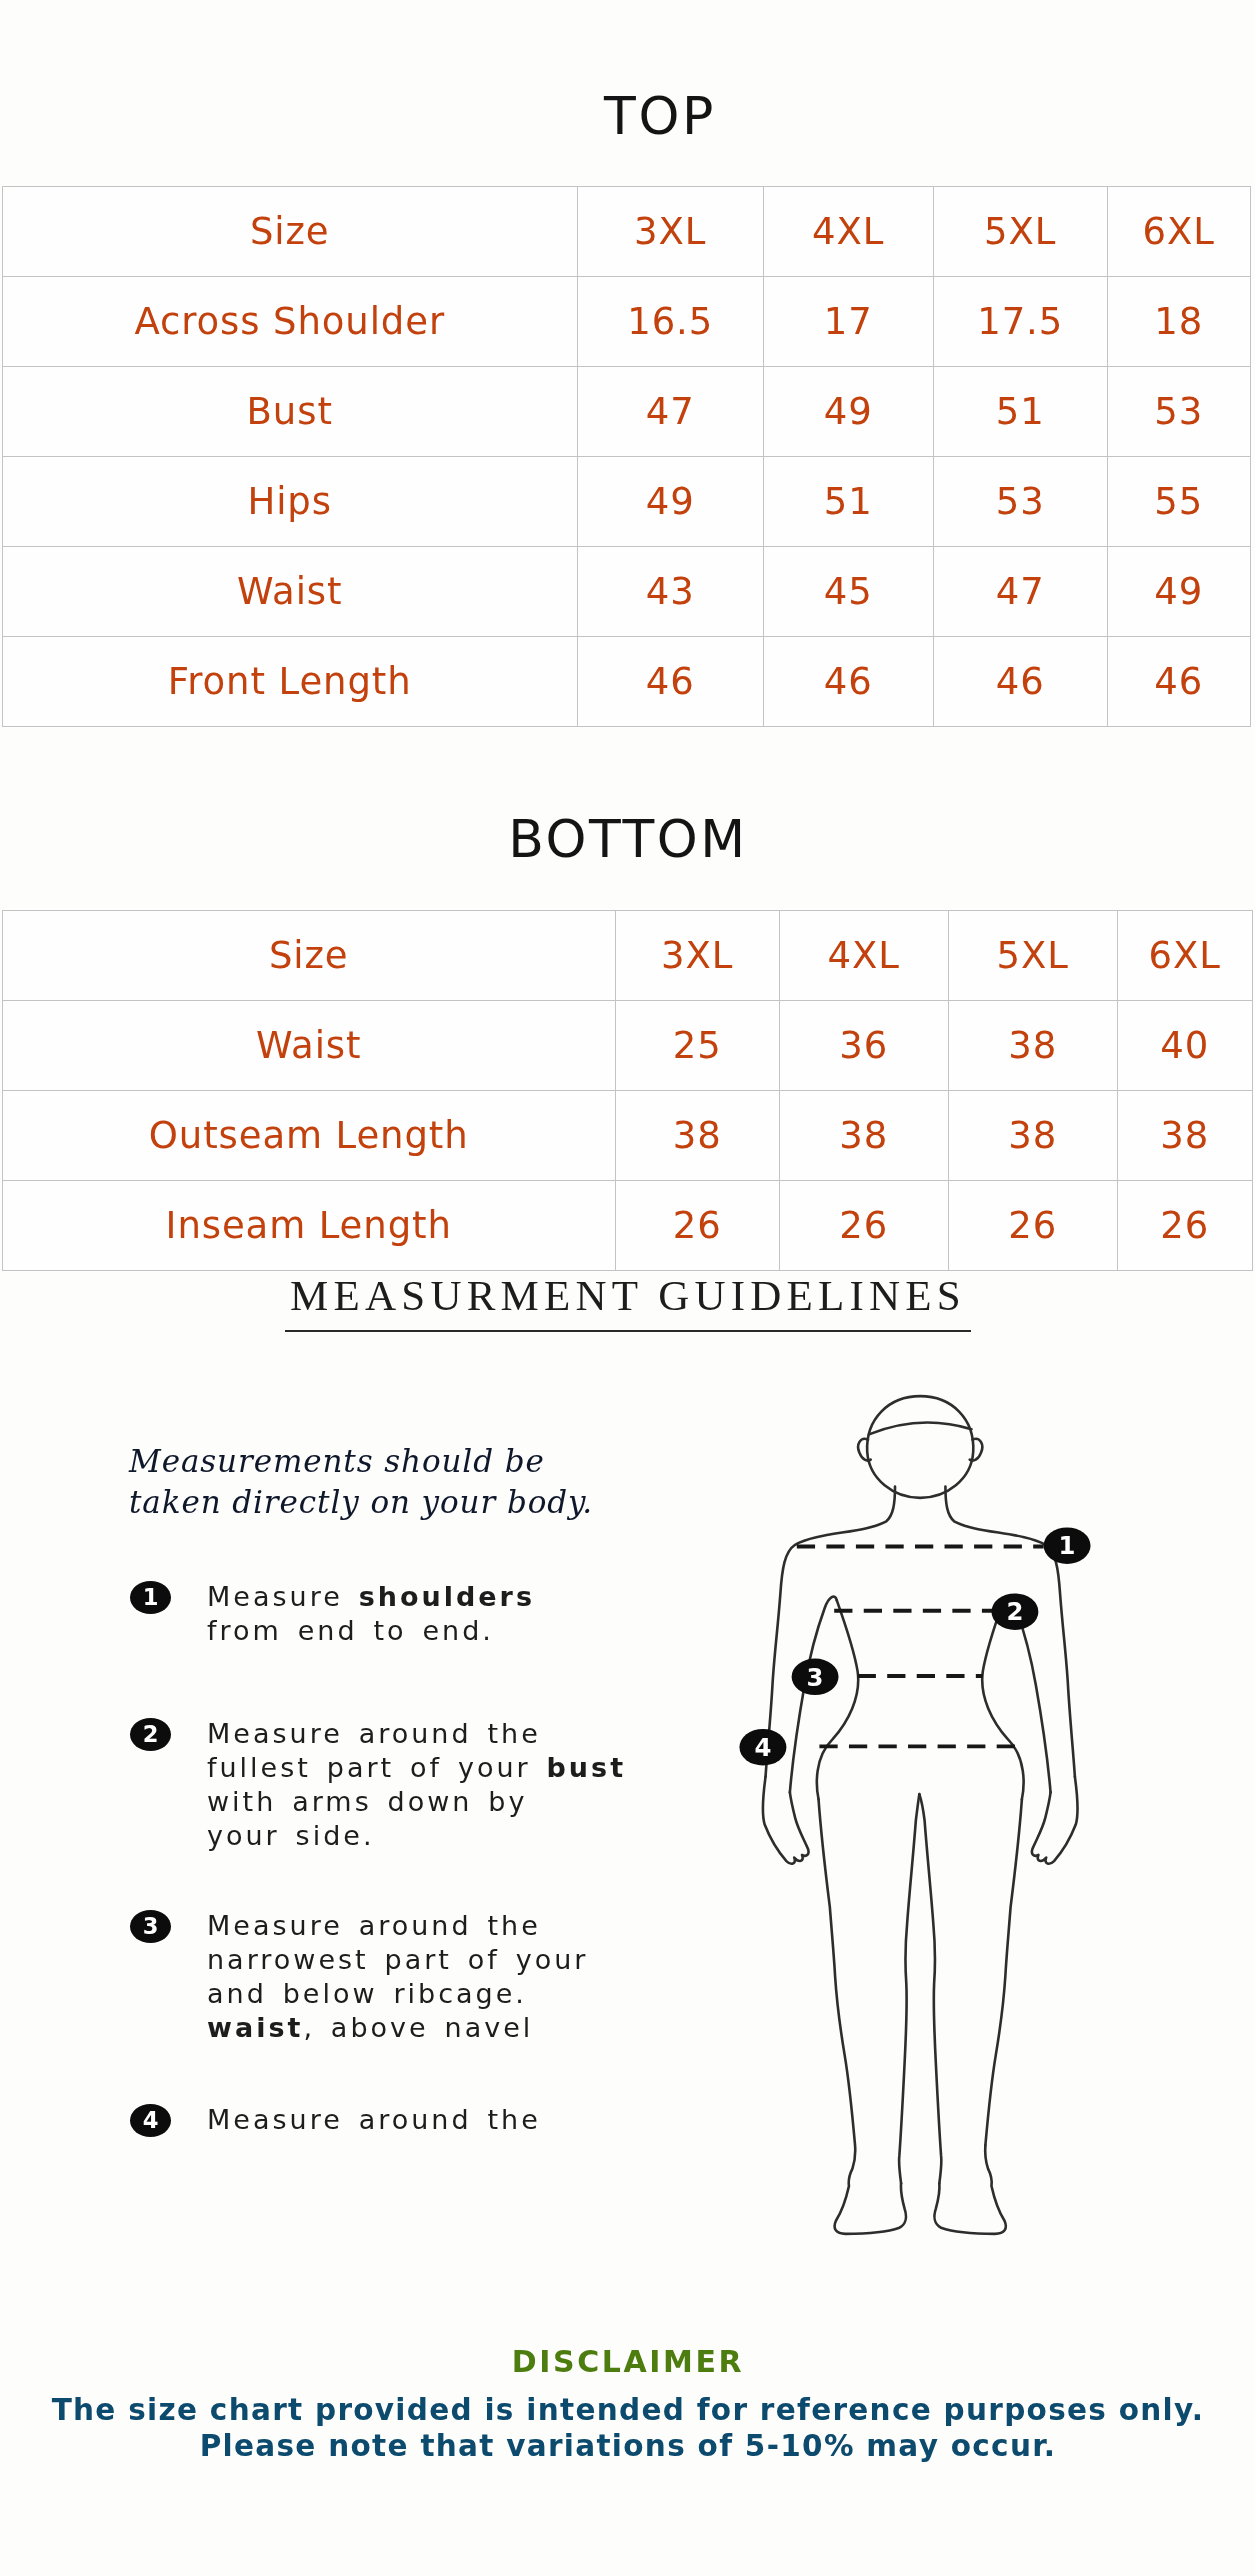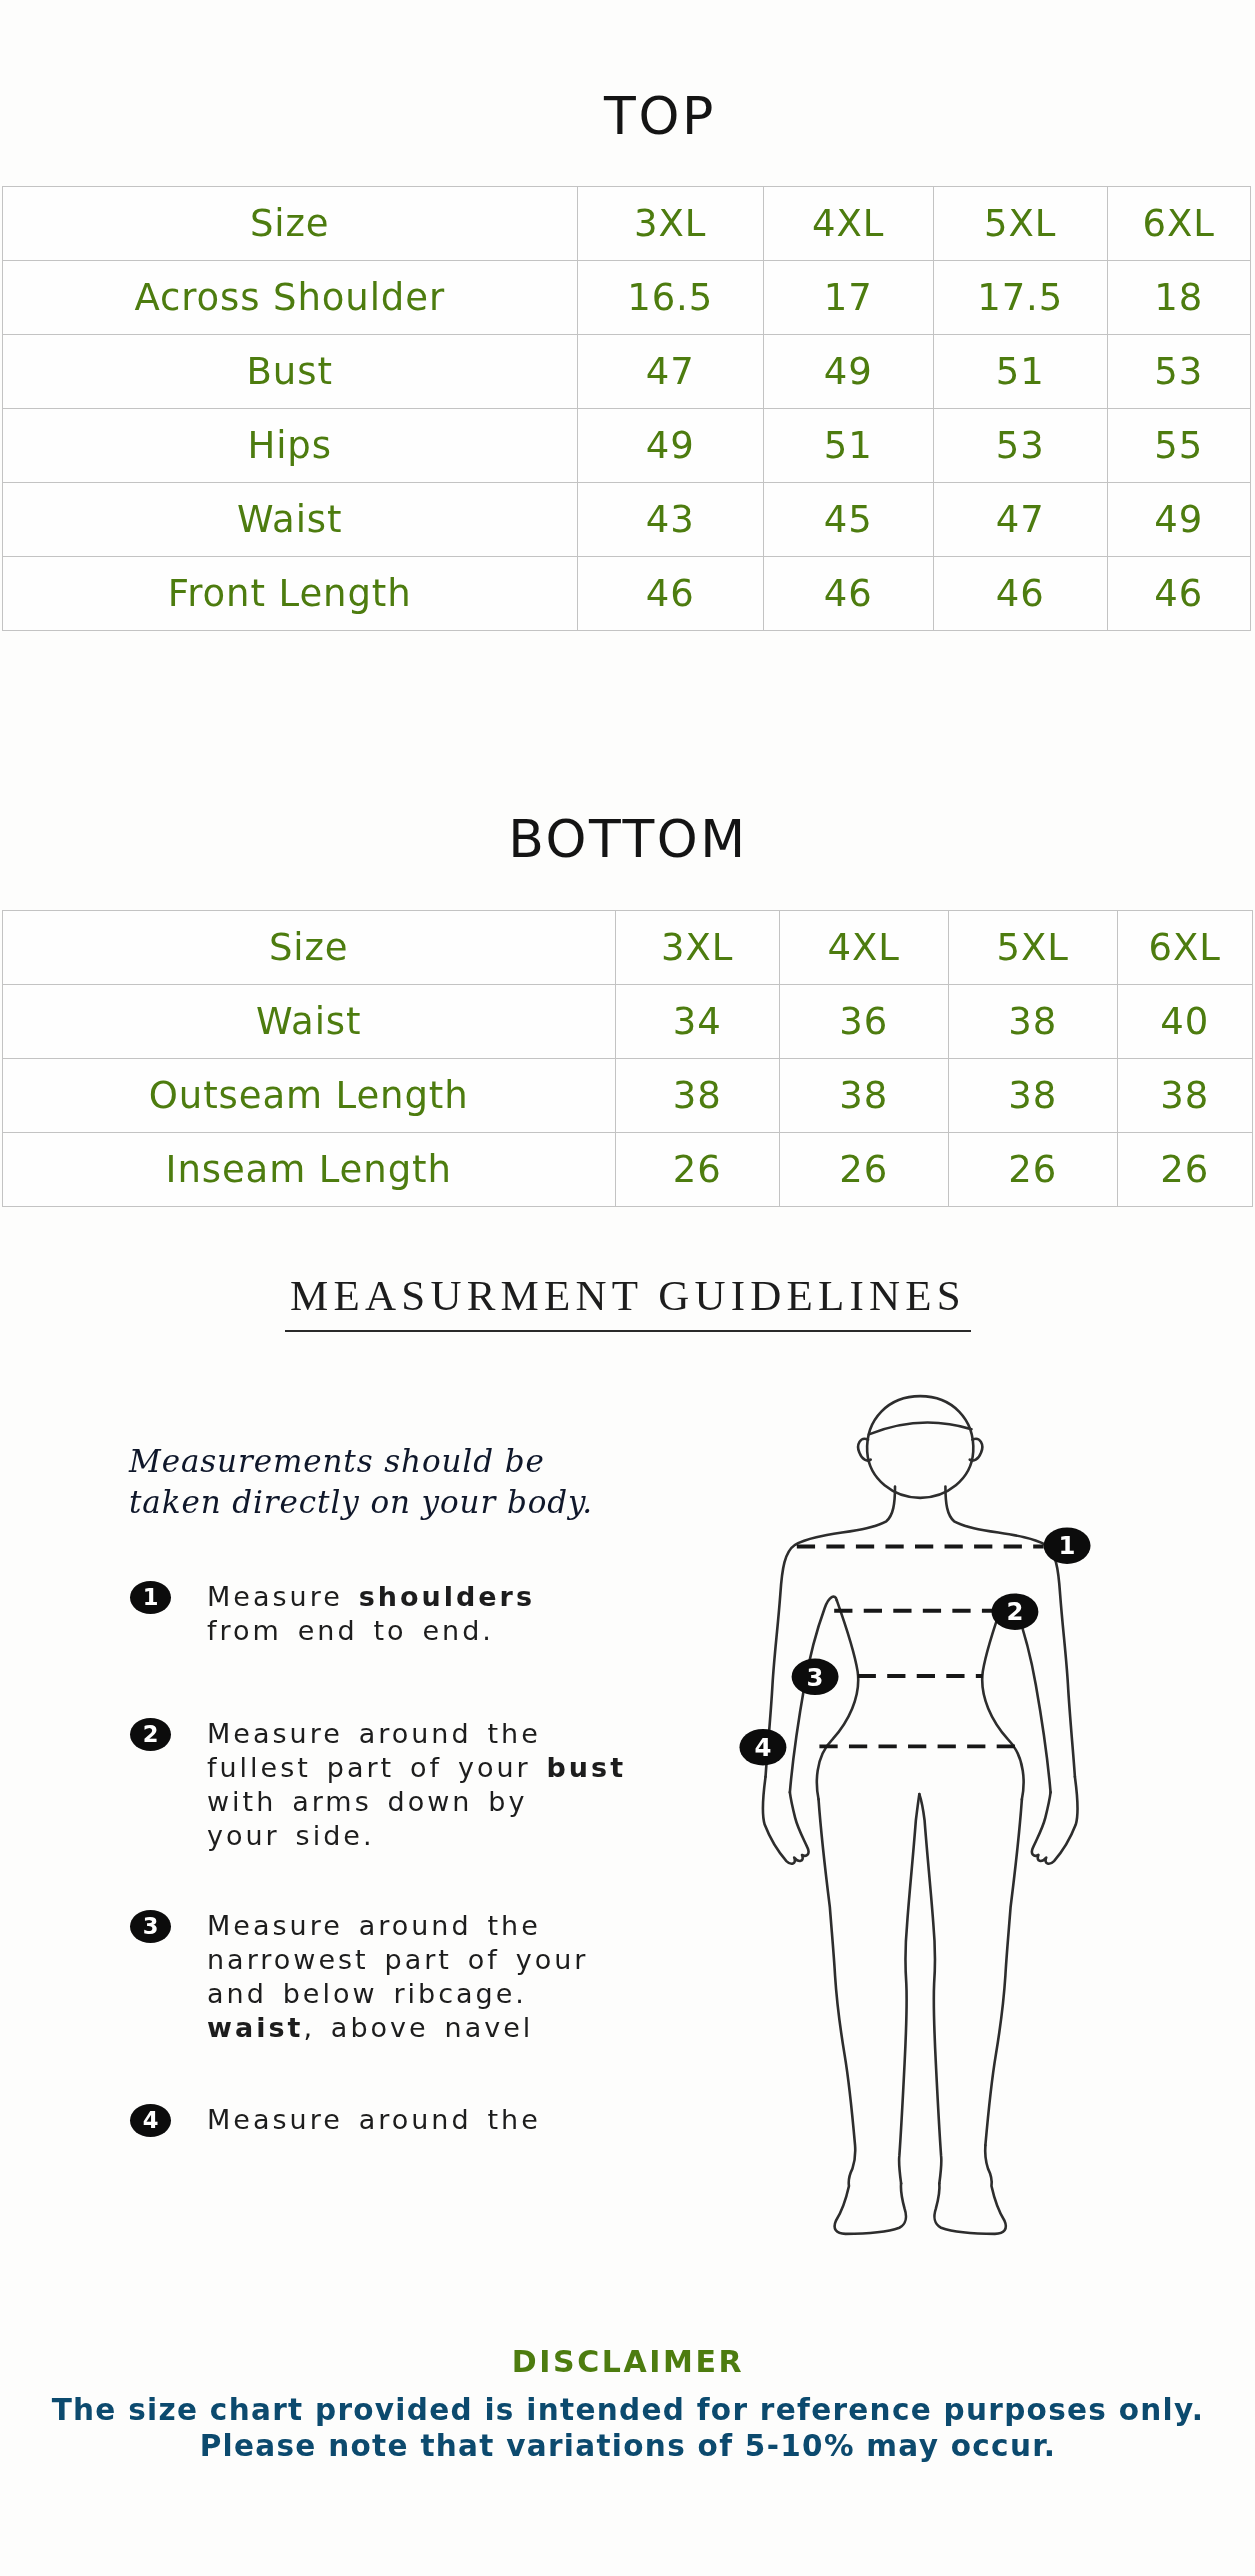--- a/index.html
+++ b/index.html
@@ -15,22 +15,22 @@
     width:100%;text-align:center;font-size:52px;line-height:1;
     letter-spacing:2.6px;font-weight:500;color:#141414;
   }
   
   table.size-table{
     border-collapse:collapse;table-layout:fixed;
     background:#fefefe;
   }
   table.size-table td{
     border:1.7px solid #c3c3c3;height:73px;text-align:center;
-    vertical-align:middle;font-size:37px;color:#4d7c0f;
-    padding:0;letter-spacing:0.9px;
+    vertical-align:middle;font-size:37px;color:#c2410c;
+    padding:8px;letter-spacing:0.9px;
   }
   
   .gl-heading{
     left:0;right:0;text-align:center;
   }
   .gl-heading span{
     display:inline-block;
     font-family:"Liberation Serif",serif;
     font-size:43px;letter-spacing:5.2px;color:#1d1d1d;
     padding:0 5.2px 10.4px 5.2px;border-bottom:2.6px solid #2a2a2a;
@@ -140,21 +140,21 @@
   <tbody>
     <tr>
       <td>Size</td>
       <td>3XL</td>
       <td>4XL</td>
       <td>5XL</td>
       <td>6XL</td>
     </tr>
     <tr>
       <td>Waist</td>
-      <td>34</td>
+      <td>25</td>
       <td>36</td>
       <td>38</td>
       <td>40</td>
     </tr>
     <tr>
       <td>Outseam Length</td>
       <td>38</td>
       <td>38</td>
       <td>38</td>
       <td>38</td>

